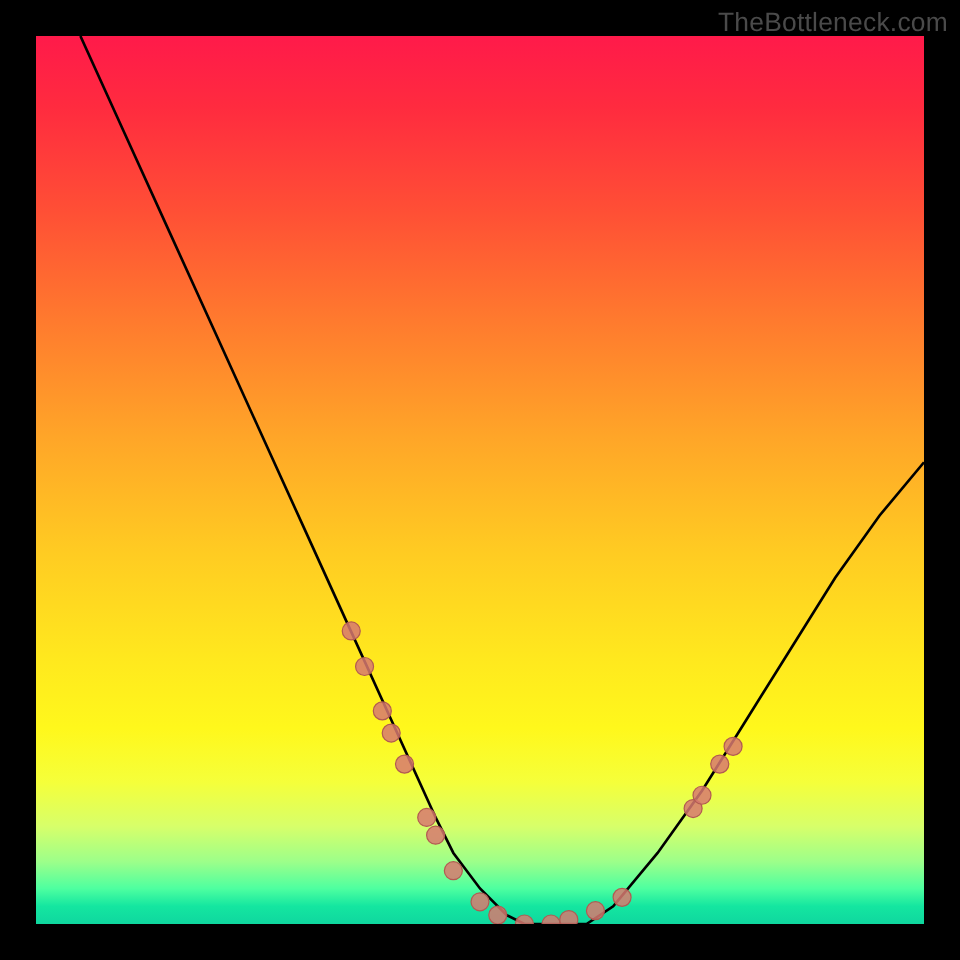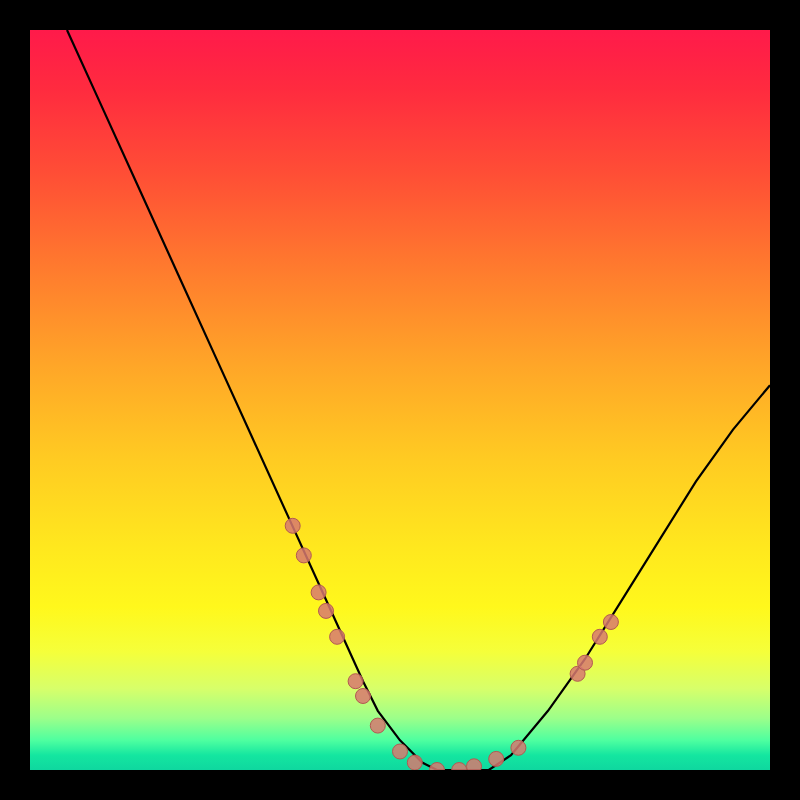--- a/index.html
+++ b/index.html
@@ -55,20 +55,21 @@
     left: 0;
     top: 0;
     width: 740px;
     height: 740px;
   }
 </style>
 </head>
 <body>
 
 <div class="frame">
+  <div class="watermark">TheBottleneck.com</div>
 
   <div class="plot-area">
     <svg class="curve" viewBox="0 0 740 740" preserveAspectRatio="none">
       <g id="curve-layer">
           <path d="M37.0 0.0 L74.0 81.4 L111.0 162.8 L148.0 244.2 L185.0 325.6 L222.0 407.0 L259.0 488.4 L296.0 569.8 L333.0 651.2 L347.8 680.8 L370.0 710.4 L392.2 732.6 L407.0 740.0 L429.2 740.0 L458.8 740.0 L481.0 725.2 L518.0 680.8 L555.0 629.0 L592.0 569.8 L629.0 510.6 L666.0 451.4 L703.0 399.6 L740.0 355.2 " fill="none" stroke="#000000" stroke-width="2.2"></path>
         </g>
       <g id="marker-layer">
           <circle cx="262.7" cy="495.8" r="7.5" fill="#d77970" stroke="#b25a52" stroke-width="1" fill-opacity="0.85"></circle>
           <circle cx="273.8" cy="525.4" r="7.5" fill="#d77970" stroke="#b25a52" stroke-width="1" fill-opacity="0.85"></circle>
           <circle cx="288.6" cy="562.4" r="7.5" fill="#d77970" stroke="#b25a52" stroke-width="1" fill-opacity="0.85"></circle>

